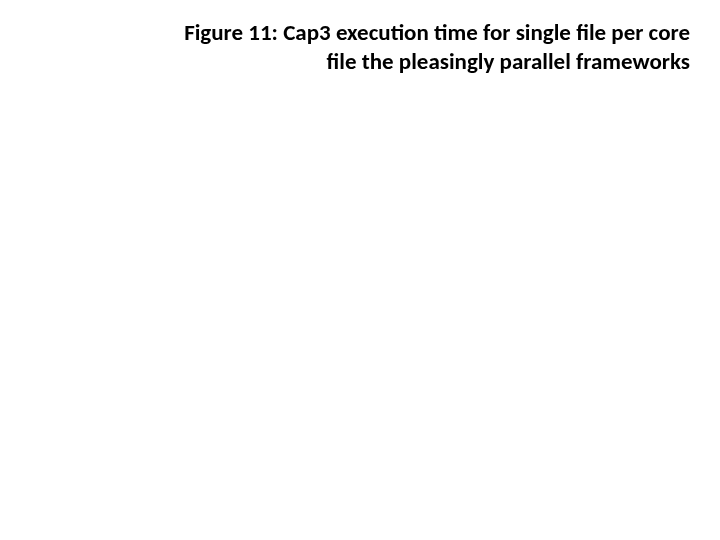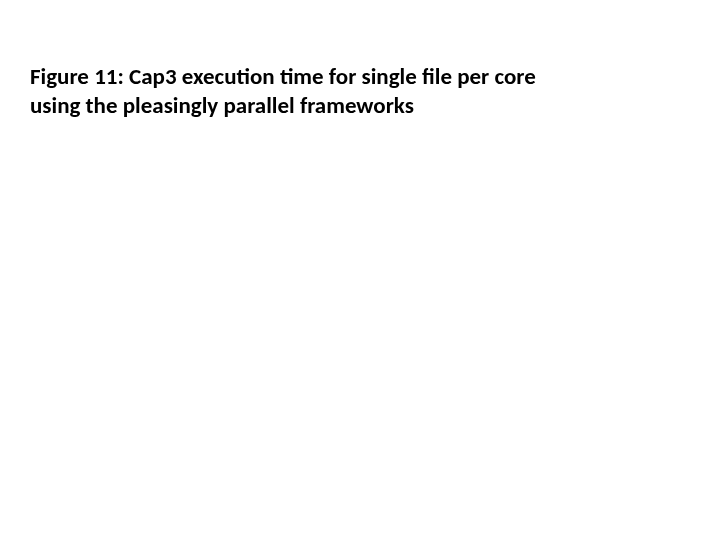--- a/index.html
+++ b/index.html
@@ -8,28 +8,27 @@
       box-sizing: border-box;
     }
     body {
       width: 720px;
       height: 540px;
       background: #ffffff;
       font-family: Calibri, Arial, sans-serif;
       padding-top: 18px;
     }
     .caption {
-      text-align: left;
+      text-align: right;
       font-weight: bold;
       font-size: 23px;
       line-height: 1.25;
       color: #000000;
       padding: 0 30px;
-      margin-top: 44px;
     }
   </style>
 </head>
 <body>
 
 <div class="caption">
   <span>Figure 11: Cap3 execution time for single file per core</span><br>
-  <span>using the pleasingly parallel frameworks</span>
+  <span>file the pleasingly parallel frameworks</span>
 </div>
 
 </body></html>

